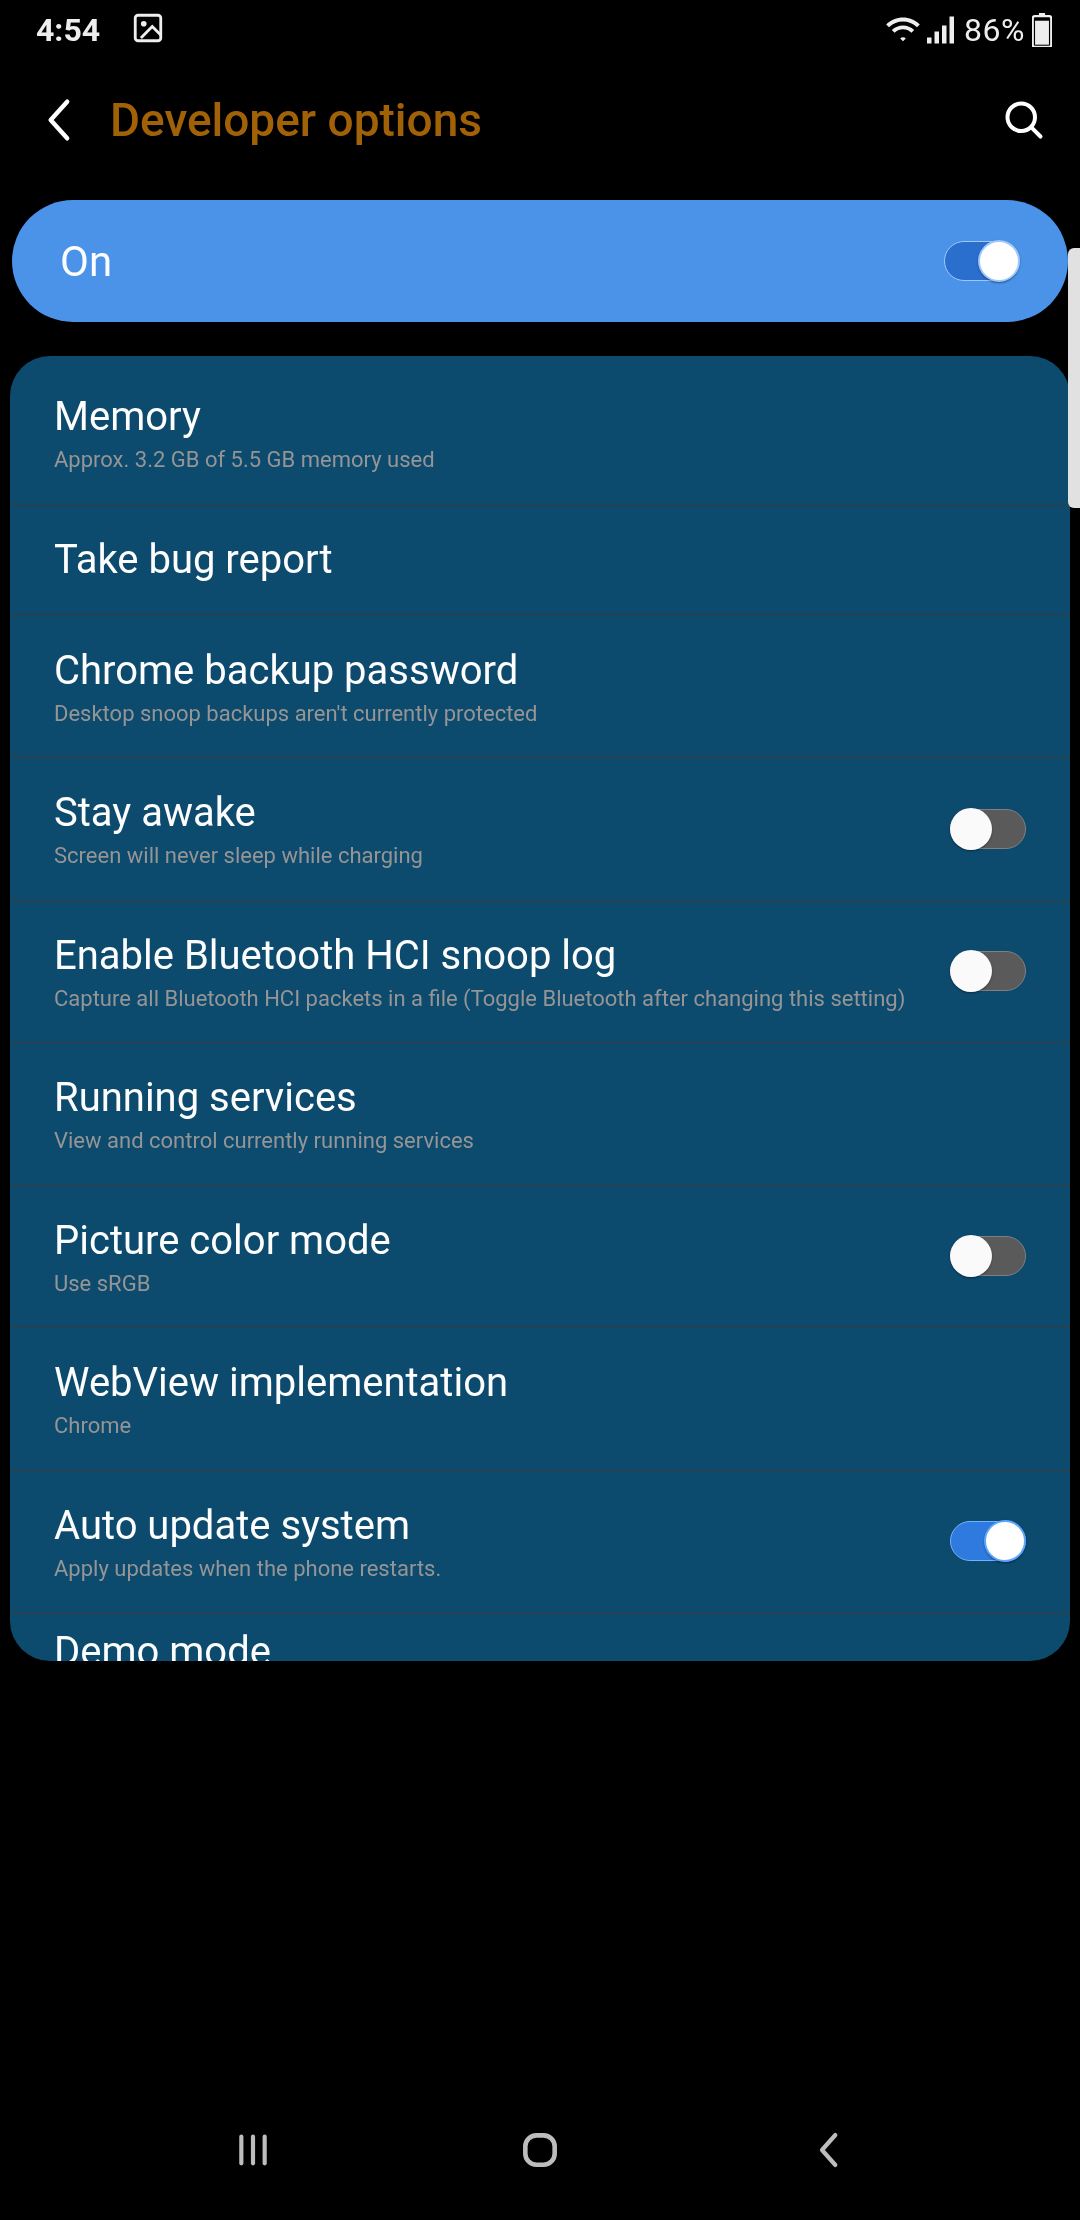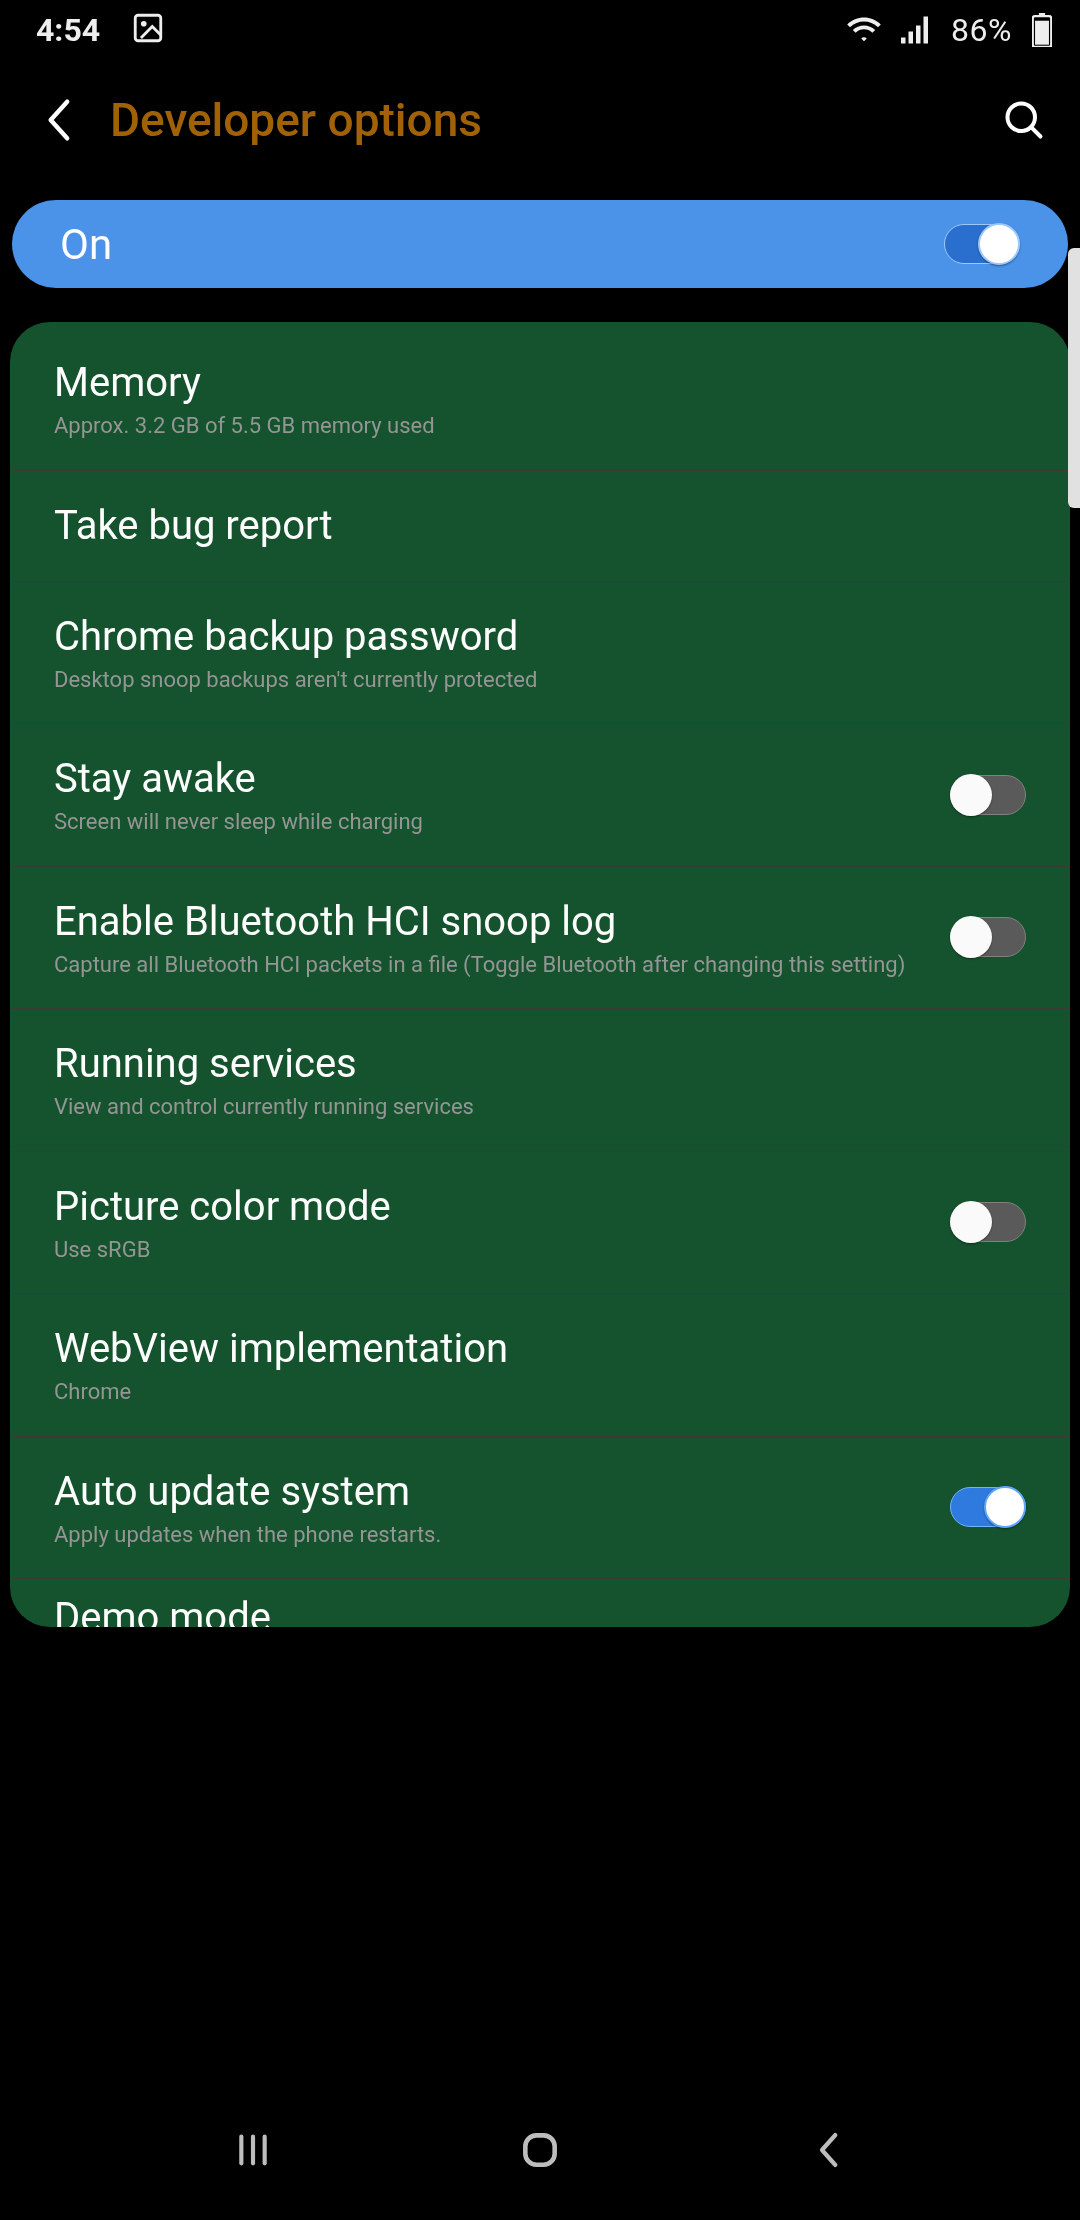--- a/index.html
+++ b/index.html
@@ -15,21 +15,21 @@
     .status-bar {
       height: 60px;
       display: flex;
       align-items: center;
       justify-content: space-between;
       padding: 0 28px 0 36px;
       font-size: 32px;
       color: #eeeeee;
     }
     .status-left { display: flex; align-items: flex-start; gap: 31px; font-weight: bold; }
-    .status-right { display: flex; align-items: center; gap: 20px; }
+    .status-right { display: flex; align-items: center; gap: 7px; }
     .status-right .pct { font-size: 32px; letter-spacing: .5px; }
     .icon-svg { display: block; }
 
     
     .app-bar {
       height: 120px;
       display: flex;
       align-items: center;
       padding: 0 34px 0 34px;
     }
@@ -40,21 +40,21 @@
     
     .content {
       padding: 0 0 0 0;
     }
 
     
     .master-pill {
       margin: 20px 12px 34px 12px;
       background: #4a93e9;
       border-radius: 62px;
-      height: 88px;
+      height: 122px;
       display: flex;
       align-items: center;
       padding: 0 48px;
       gap: 23px;
     }
     .master-pill .label { font-size: 42px; color: #fdfdff; flex:1;}
     .toggle {
       width: 76px; height: 40px; border-radius: 20px;
       position: relative;
       background: #5a5a5a;
@@ -67,21 +67,21 @@
       box-shadow: 0 1px 2px rgba(0,0,0,.4);
     }
     .toggle.on { background: #2f7adf; border-color:#6fb2ff;}
     .toggle.on .knob { left: auto; right: -1px; background:#ffffff; border:2px solid #5ea6ff;}
     .master-pill .toggle.on { background:#2a6fce; border-color:#9ec8fb;}
     .master-pill .toggle.on .knob { border-color:#9ec8fb;}
 
     
     .card {
       margin: 0 10px;
-      background: #14532d;
+      background: #0c4a6e;
       border-radius: 40px;
       padding: 6px 0 0 0;
       overflow: hidden;
     }
     .row {
       display: flex;
       align-items: center;
       padding: 30px 44px 30px 44px;
       border-bottom: 1px solid #3a3a3a;
       min-height: 96px;

